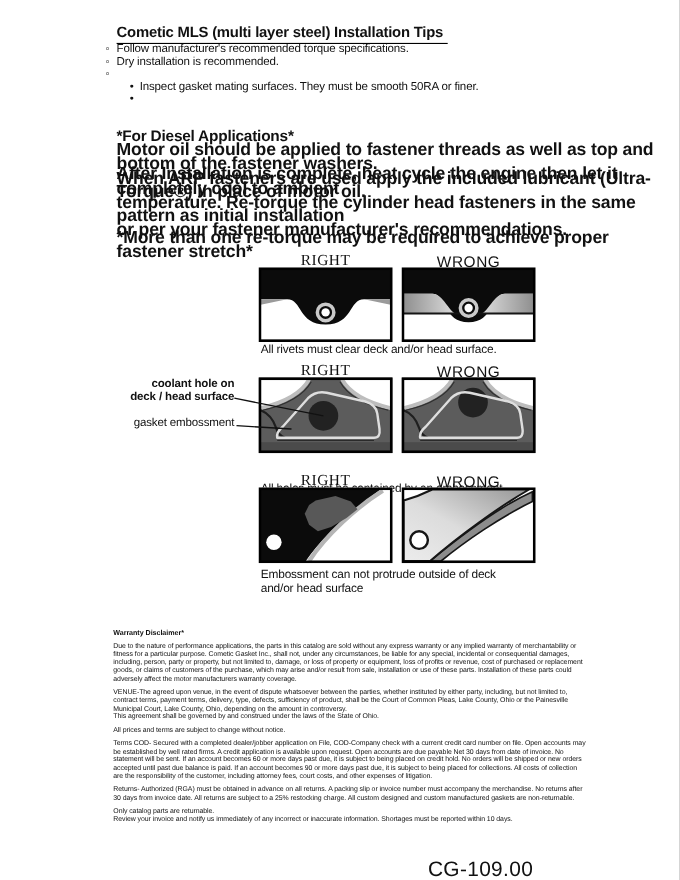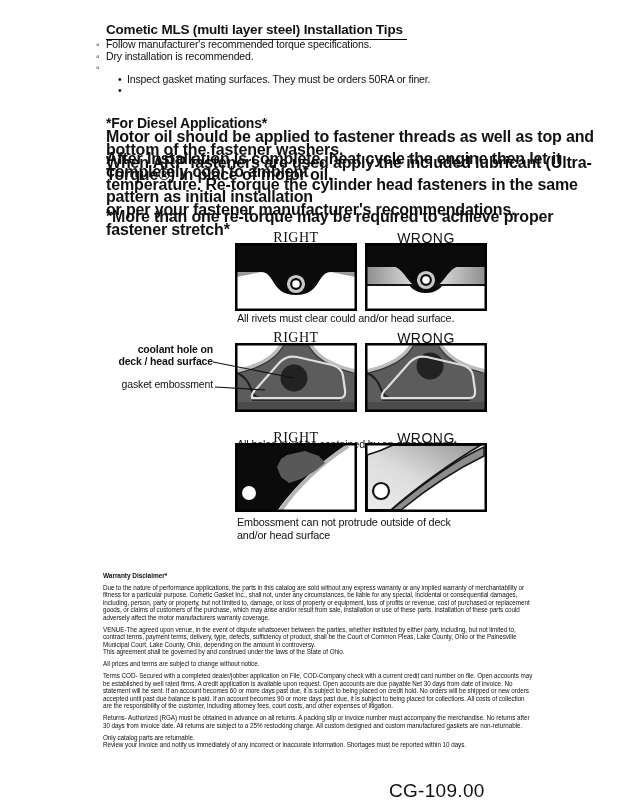--- a/index.html
+++ b/index.html
@@ -62,21 +62,21 @@
     </div>
     <div class="b-row">
       <span class="b-marker">◦</span>
       <span>Dry installation is recommended.</span>
     </div>
     <div class="b-row">
       <span class="b-marker">◦</span>
     </div>
     <div class="b-row b-sub">
       <span class="b-marker">•</span>
-      <span>Inspect gasket mating surfaces.  They must be orders 50RA or finer.</span>
+      <span>Inspect gasket mating surfaces.  They must be smooth 50RA or finer.</span>
     </div>
     <div class="b-row b-sub">
       <span class="b-marker">•</span>
     </div>
   </div>
 
   <div class="abs d-heading">*For Diesel Applications*</div>
   <div class="abs d-para1 bodytext pre">Motor oil should be applied to fastener threads as well as top and bottom of the fastener washers.
 When ARP fasteners are used apply the included lubricant (Ultra-Torque®) in place of motor oil.</div>
   <div class="abs d-para2 bodytext pre">After Installation is complete, heat cycle the engine then let it completely cool to ambient
@@ -111,21 +111,21 @@
     <rect x="0" y="0" width="122" height="68" fill="#fff"></rect>
     <path d="M2,2 H120 V24 H94 C81,24 84,50 61,50 C38,50 41,24 28,24 H2 Z" fill="#0b0b0b"></path>
     <path d="M2,24 H28 C38,24 44,42 50,42 L2,42 Z" fill="url(#w1l)"></path>
     <path d="M120,24 H94 C84,24 78,42 72,42 L120,42 Z" fill="url(#w1r)"></path>
     <line x1="2" y1="42" x2="120" y2="42" stroke="#151515" stroke-width="1.8"></line>
     <circle cx="61" cy="37" r="7.5" fill="none" stroke="#c9c9c9" stroke-width="3.2"></circle>
     <circle cx="61" cy="37" r="3.8" fill="#fff"></circle>
     <rect x="1.25" y="1.25" width="119.5" height="65.5" fill="none" stroke="#000" stroke-width="2.5"></rect>
   </svg>
 
-  <div class="abs caption cap1">All rivets must clear could and/or head surface.</div>
+  <div class="abs caption cap1">All rivets must clear deck and/or head surface.</div>
 
   <div class="abs rw-label rw-r row2-lbl">RIGHT</div>
   <div class="abs rw-label rw-w row2-lbl">WRONG</div>
 
   <div class="abs callout co1 pre">coolant hole on
 deck / head surface</div>
   <div class="abs callout co2">gasket embossment</div>
 
   <svg class="abs panel p-row2 p-left" width="122" height="69" viewBox="0 0 122 69">
     <rect x="0" y="0" width="122" height="69" fill="#5c5c5c"></rect>

